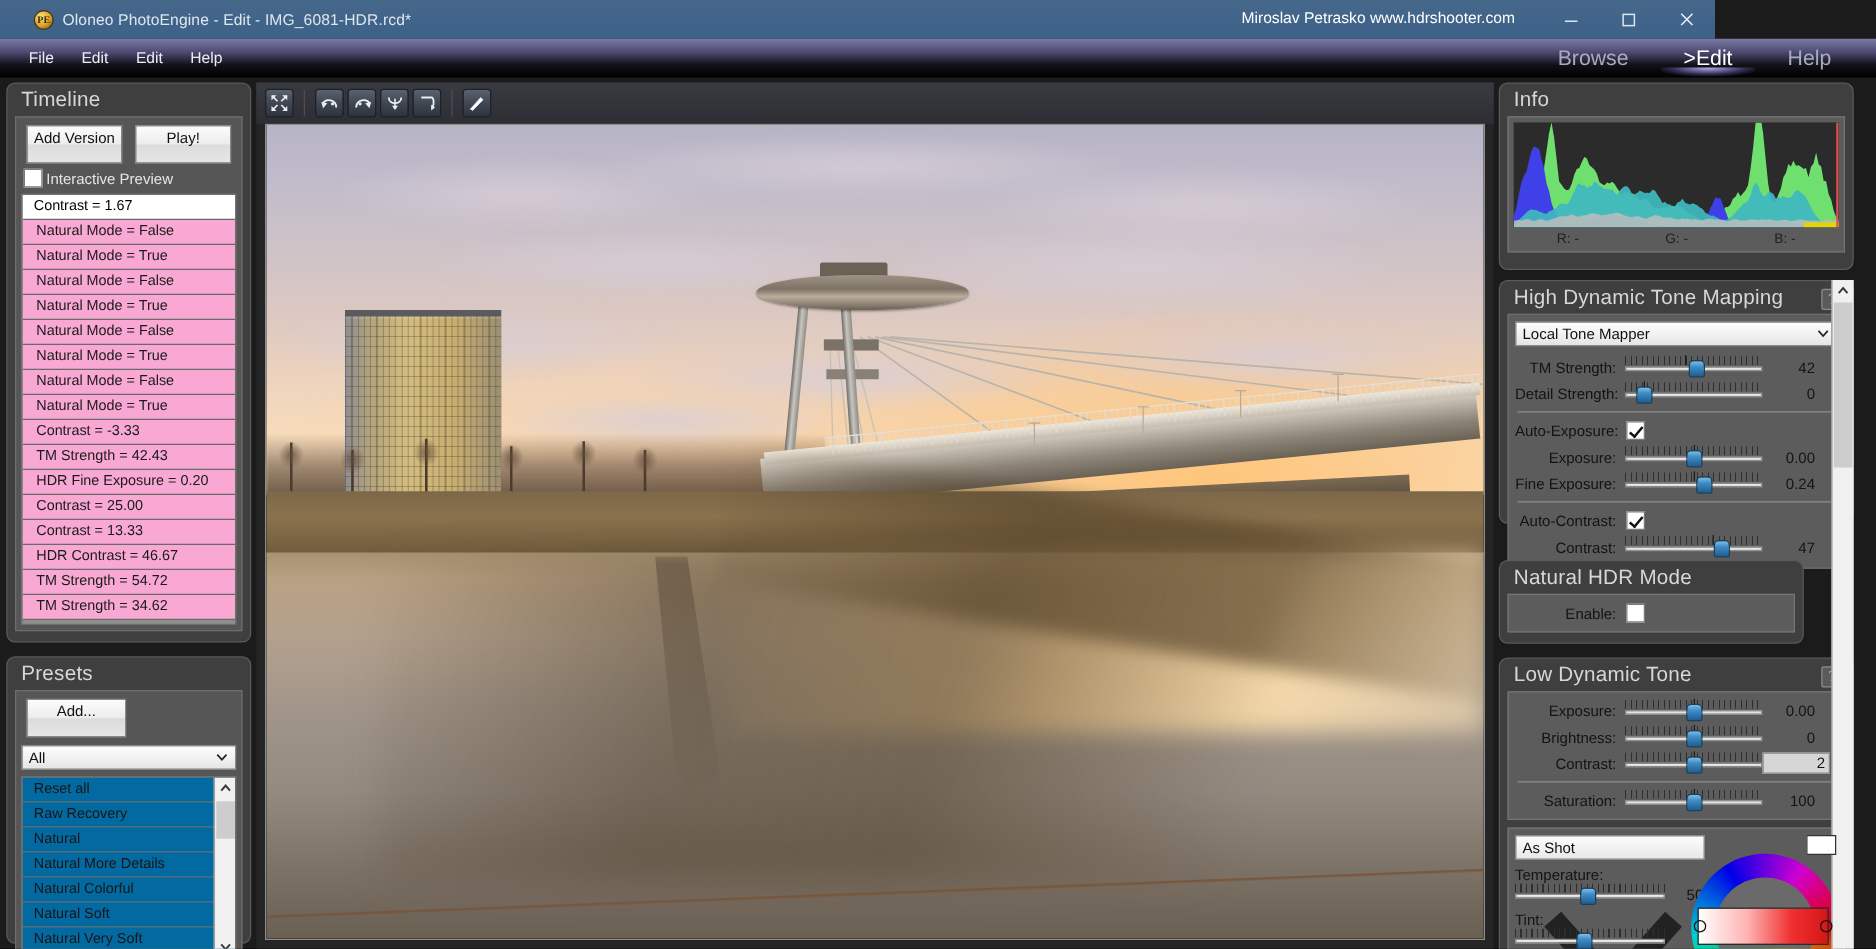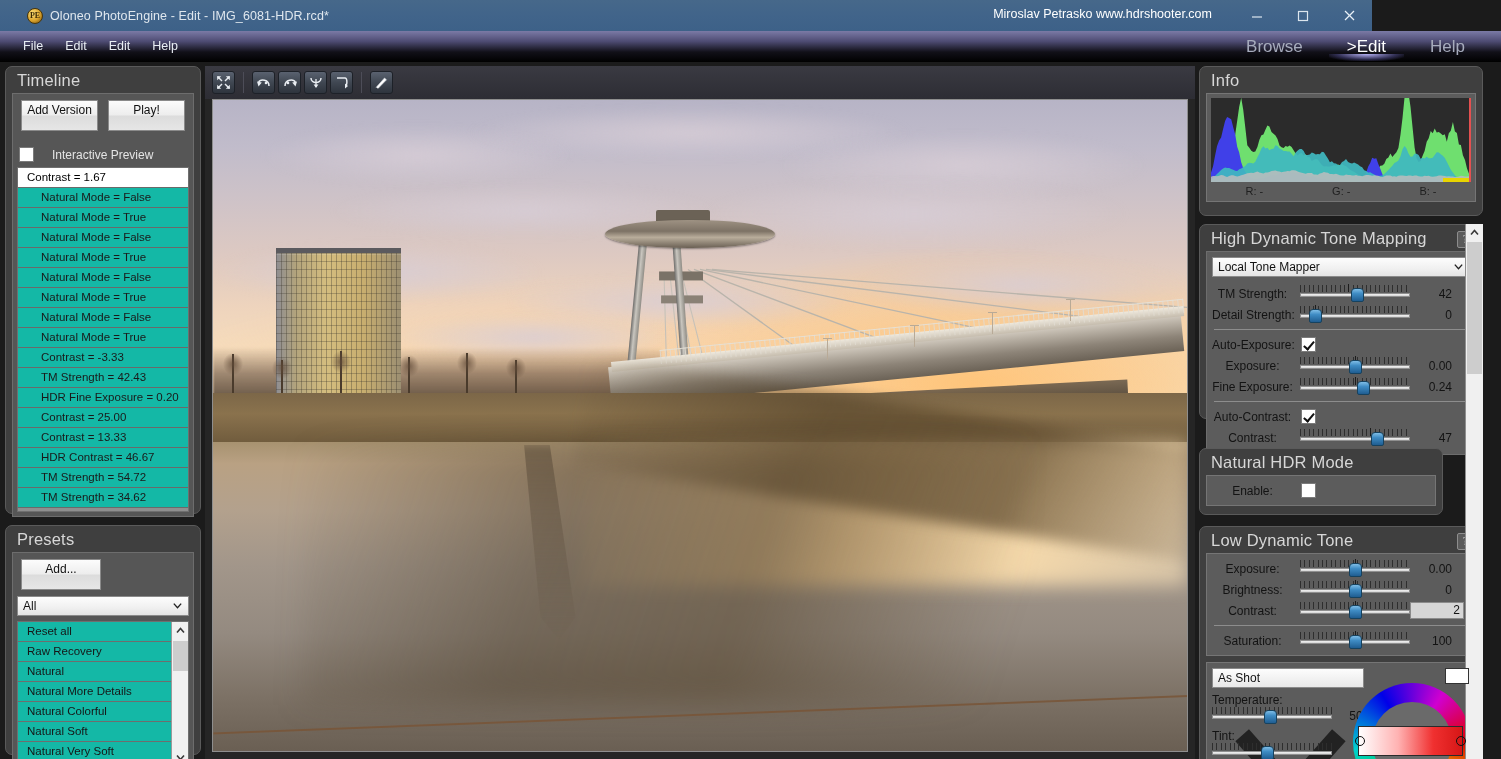--- a/index.html
+++ b/index.html
@@ -92,37 +92,37 @@
 
   
   #timeline { left:5px; top:66px; width:196px; height:448px; }
   .tl-btnrow { display:flex; gap:10px; padding:6px 8px 0 8px; }
   .btn {
     background: linear-gradient(to bottom, #fcfcfc 0%, #ededed 48%, #dcdcdc 52%, #e6e6e6 100%);
     border:1px solid #8a8a8a;
     font-size:12px; color:#111; height:31px; line-height:19px;
     text-align:center; flex:1;
   }
-  .tl-chk { display:flex; align-items:center; padding:16px 0 5px 6px; gap:18px; }
+  .tl-chk { display:flex; align-items:center; padding:4px 0 5px 6px; gap:3px; }
   .checkbox {
     width:15px; height:15px; background:#ffffff; border:1px solid #7b7b7b;
     display:inline-block; position:relative; flex:none;
   }
   .checkbox.checked::after {
     content:""; position:absolute; left:4px; top:1px; width:4px; height:9px;
     border:solid #111; border-width:0 2px 2px 0; transform:rotate(40deg);
   }
   .tl-chk span { font-size:12px; color:#e4e4e4; }
   .tl-list {
     margin:0 4px 4px 4px; border:1px solid #6f6f6f; background:#7d7d7d;
     height:345px; overflow:hidden;
   }
   .tl-item {
     height:20px; line-height:19px; font-size:11.5px; color:#1a1a1a;
-    padding-left:23px; background:#14b8a6;
+    padding-left:11px; background:#f9a8d4;
     border-bottom:1px solid #6a6a6a;
     white-space:nowrap; overflow:hidden;
   }
   .tl-item.sel { background:#ffffff; color:#000; padding-left:9px; }
   .tl-item.last { background:#8f8f8f; border-bottom:none; padding-left:6px; }
 
   
   #presets { left:5px; top:525px; width:196px; height:230px; }
   .pr-top { padding:6px 8px 0 8px; display:flex; }
   .btn-add { width:80px; flex:none; }
@@ -134,21 +134,21 @@
   }
   .select .chev {
     position:absolute; right:5px; top:3px; width:11px; height:11px;
   }
   .pr-list {
     margin:5px 4px 4px 4px; border:1px solid #6f6f6f; background:#7d7d7d;
     height:146px; position:relative; overflow:hidden;
   }
   .pr-item {
     height:20px; line-height:19px; font-size:11.5px; color:#161616;
-    padding-left:9px; background:#14b8a6; border-bottom:1px solid #6e6e6e;
+    padding-left:9px; background:#0369a1; border-bottom:1px solid #6e6e6e;
     white-space:nowrap;
   }
   
   .vsb {
     position:absolute; right:0; top:0; bottom:0; width:17px;
     background:#f1f1f1; border-left:1px solid #9a9a9a;
   }
   .vsb-arrow {
     position:absolute; left:0; width:17px; height:17px;
     display:flex; align-items:center; justify-content:center;
@@ -321,21 +321,21 @@
     padding-top:3px;
   }
 
   #hdtm { position:absolute; left:0; top:158px; width:284px; height:195px; }
   #nhdr { position:absolute; left:0; top:382px; width:244px; height:67px; }
   #ldt  { position:absolute; left:0; top:460px; width:284px; height:299px; }
 
   .ctrl-box { background:#5c5c5c; border:1px solid #757575; margin:0 6px 6px 6px; padding:4px 5px; }
   .row { display:flex; align-items:center; height:21px; }
   .row .lbl {
-    width:88px; text-align:center; padding-right:7px;
+    width:88px; text-align:right; padding-right:7px;
     font-size:12px; color:#131313; white-space:nowrap;
   }
   .slider { position:relative; width:110px; height:17px; flex:none; }
   .slider .ticks {
     position:absolute; left:0; top:0; width:100%; height:7px;
     background-image: repeating-linear-gradient(to right, #2e2e2e 0 1px, rgba(0,0,0,0) 1px 4.4px);
   }
   .slider .track {
     position:absolute; left:0; top:8px; width:100%; height:4px;
     background: linear-gradient(to bottom,#f2f2f2,#d4d4d4);

